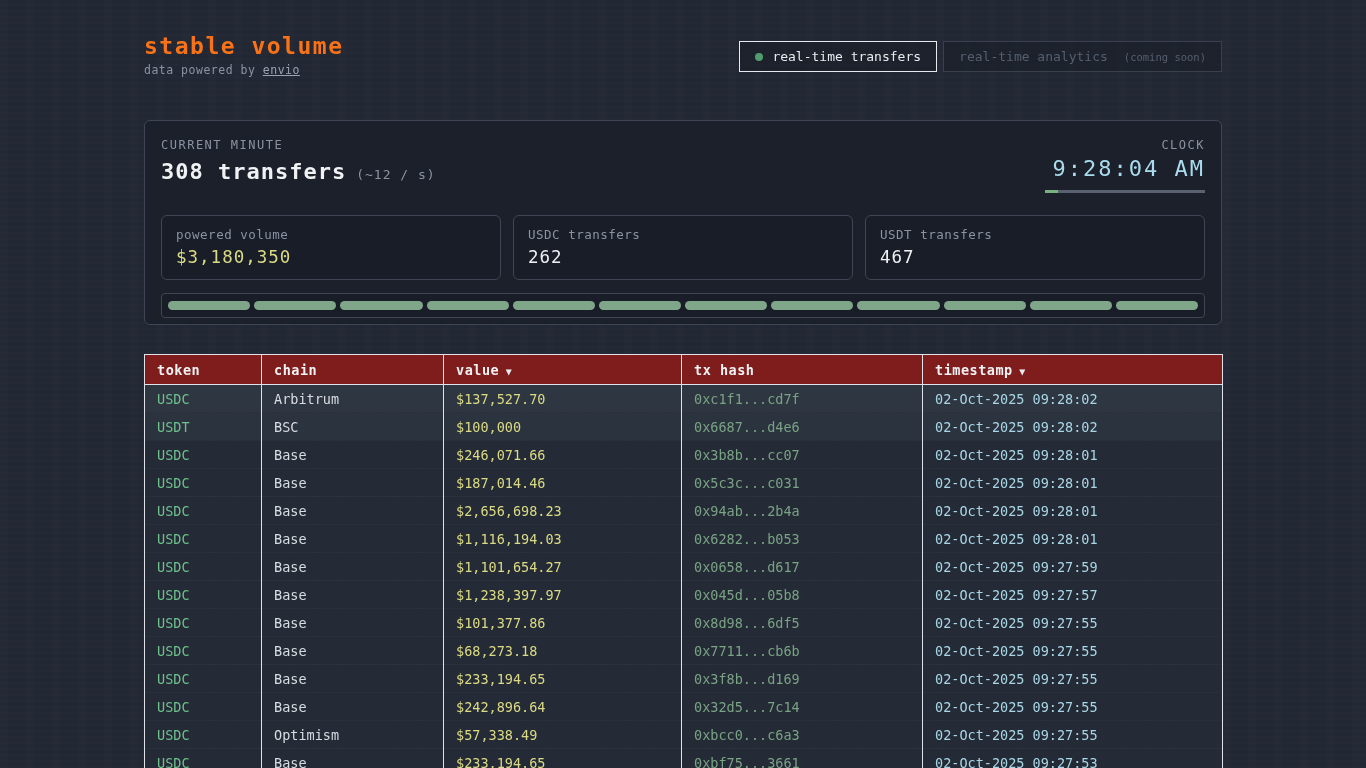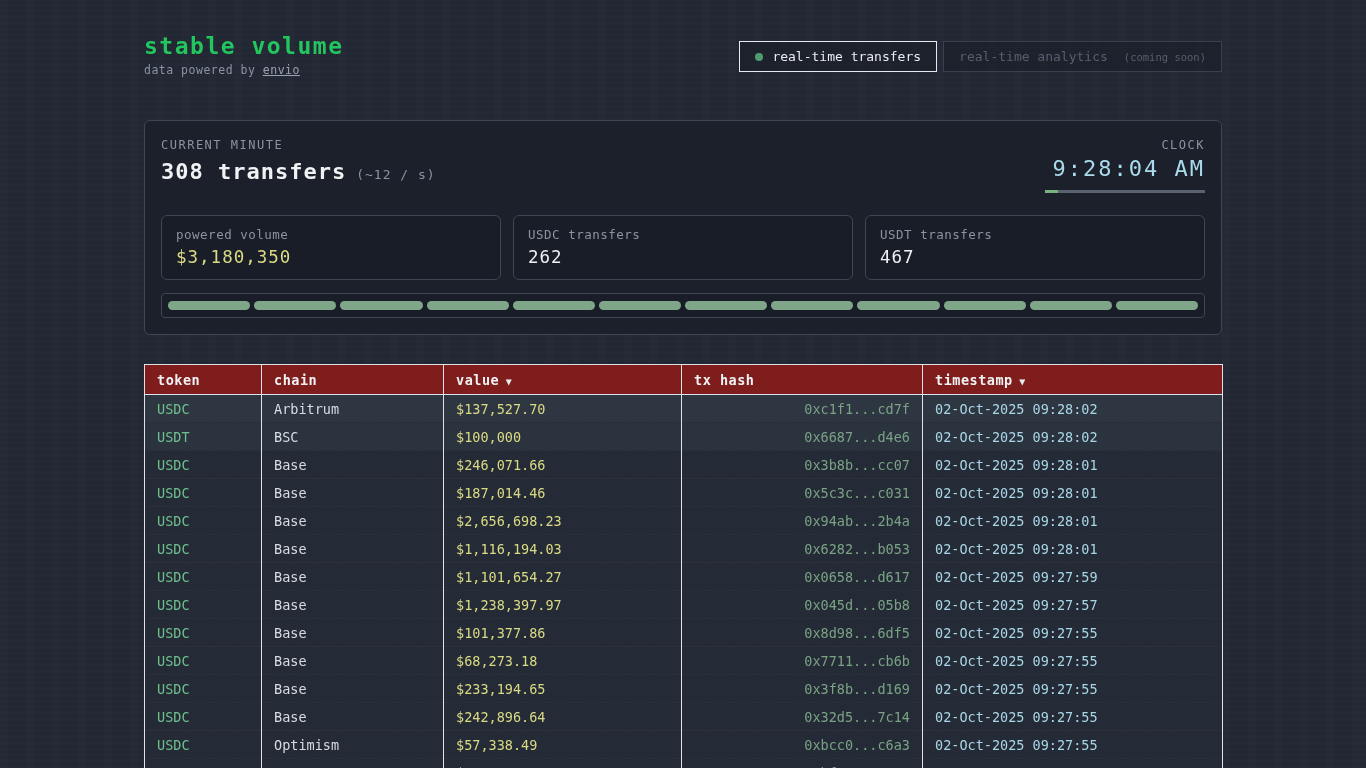--- a/index.html
+++ b/index.html
@@ -14,34 +14,34 @@
     content: ""; position: absolute; inset: 0; pointer-events: none;
     background:
       repeating-linear-gradient(0deg, rgba(255,255,255,0.012) 0 2px, transparent 2px 6px),
       repeating-linear-gradient(90deg, rgba(255,255,255,0.01) 0 8px, transparent 8px 26px);
     opacity: .8;
   }
   .container { width: 1078px; margin: 0 auto; position: relative; padding-top: 34px; }
 
   
   .topbar { display: flex; justify-content: space-between; align-items: flex-start; }
-  .page-title { color: #22c55e; font-size: 23px; font-weight: bold; letter-spacing: 1.5px; line-height: 1.1; }
+  .page-title { color: #f97316; font-size: 23px; font-weight: bold; letter-spacing: 1.5px; line-height: 1.1; }
   .subtitle { margin-top: 4px; color: #8b93a3; font-size: 11.5px; letter-spacing: .5px; }
   .subtitle a { color: #9aa3b2; text-decoration: underline; cursor: pointer; }
   .tabs { display: flex; gap: 6px; margin-top: 7px; }
   .tab { display: flex; align-items: center; gap: 9px; font-size: 13px; padding: 7px 15px;
          background: rgba(18,22,30,.35); cursor: pointer; white-space: nowrap; }
   .tab.active { border: 1px solid #e6e9ed; color: #e9ecef; }
   .tab.disabled { border: 1px solid #39404d; color: #565f70; cursor: default; }
   .tab .dot { width: 8px; height: 8px; border-radius: 50%; background: #4f9d6f; }
   .tab .suffix { font-size: 10.5px; color: #565f70; margin-left: 7px; }
 
   
   .panel { margin-top: 43px; background: #1b202b; border: 1px solid #3e4554; border-radius: 6px;
-           padding: 17px 16px 16px; }
+           padding: 17px 16px 6px; }
   .panel-top { display: flex; justify-content: space-between; align-items: flex-start; }
   .cm-label { color: #8b93a3; font-size: 12px; letter-spacing: 1.5px; }
   .cm-count-line { margin-top: 7px; display: flex; align-items: baseline; gap: 10px; }
   .cm-count { color: #f0f2f4; font-size: 22px; font-weight: bold; letter-spacing: 1px; }
   .cm-rate { color: #8b93a3; font-size: 13px; letter-spacing: 1px; }
   .clock-box { text-align: right; }
   .clock-label { color: #8b93a3; font-size: 12px; letter-spacing: 1.5px; }
   .clock-time { margin-top: 4px; color: #a9dbec; font-size: 22px; letter-spacing: 2px; }
   .clock-progress { margin-top: 9px; width: 160px; height: 3px; background: #5a6170; margin-left: auto; }
   .clock-progress-fill { height: 100%; background: #79b181; }
@@ -67,21 +67,21 @@
   tbody td { height: 28px; vertical-align: middle; border-left: 1px solid #dfe3e9;
              border-right: 1px solid #dfe3e9; }
   tbody tr { background: #242b36; border-bottom: 1px solid rgba(255,255,255,0.035); }
   tbody tr.hl-1 { background: #2e3641; }
   tbody tr.hl-2 { background: #2b333f; }
   col.c-token { width: 117px; } col.c-chain { width: 182px; } col.c-value { width: 238px; }
   col.c-hash { width: 241px; } col.c-time { width: 300px; }
   .cell-token { color: #6fc08d; }
   .cell-chain { color: #d8dce2; }
   .cell-value { color: #dbda84; }
-  .cell-hash  { color: #7aa284; cursor: pointer; text-align: right; }
+  .cell-hash  { color: #7aa284; cursor: pointer; }
   .cell-time  { color: #a9d6e6; }
 </style>
 </head>
 <body>
 
 <div class="container">
 
   <div class="topbar">
     <div>
       <div class="page-title">stable volume</div>

